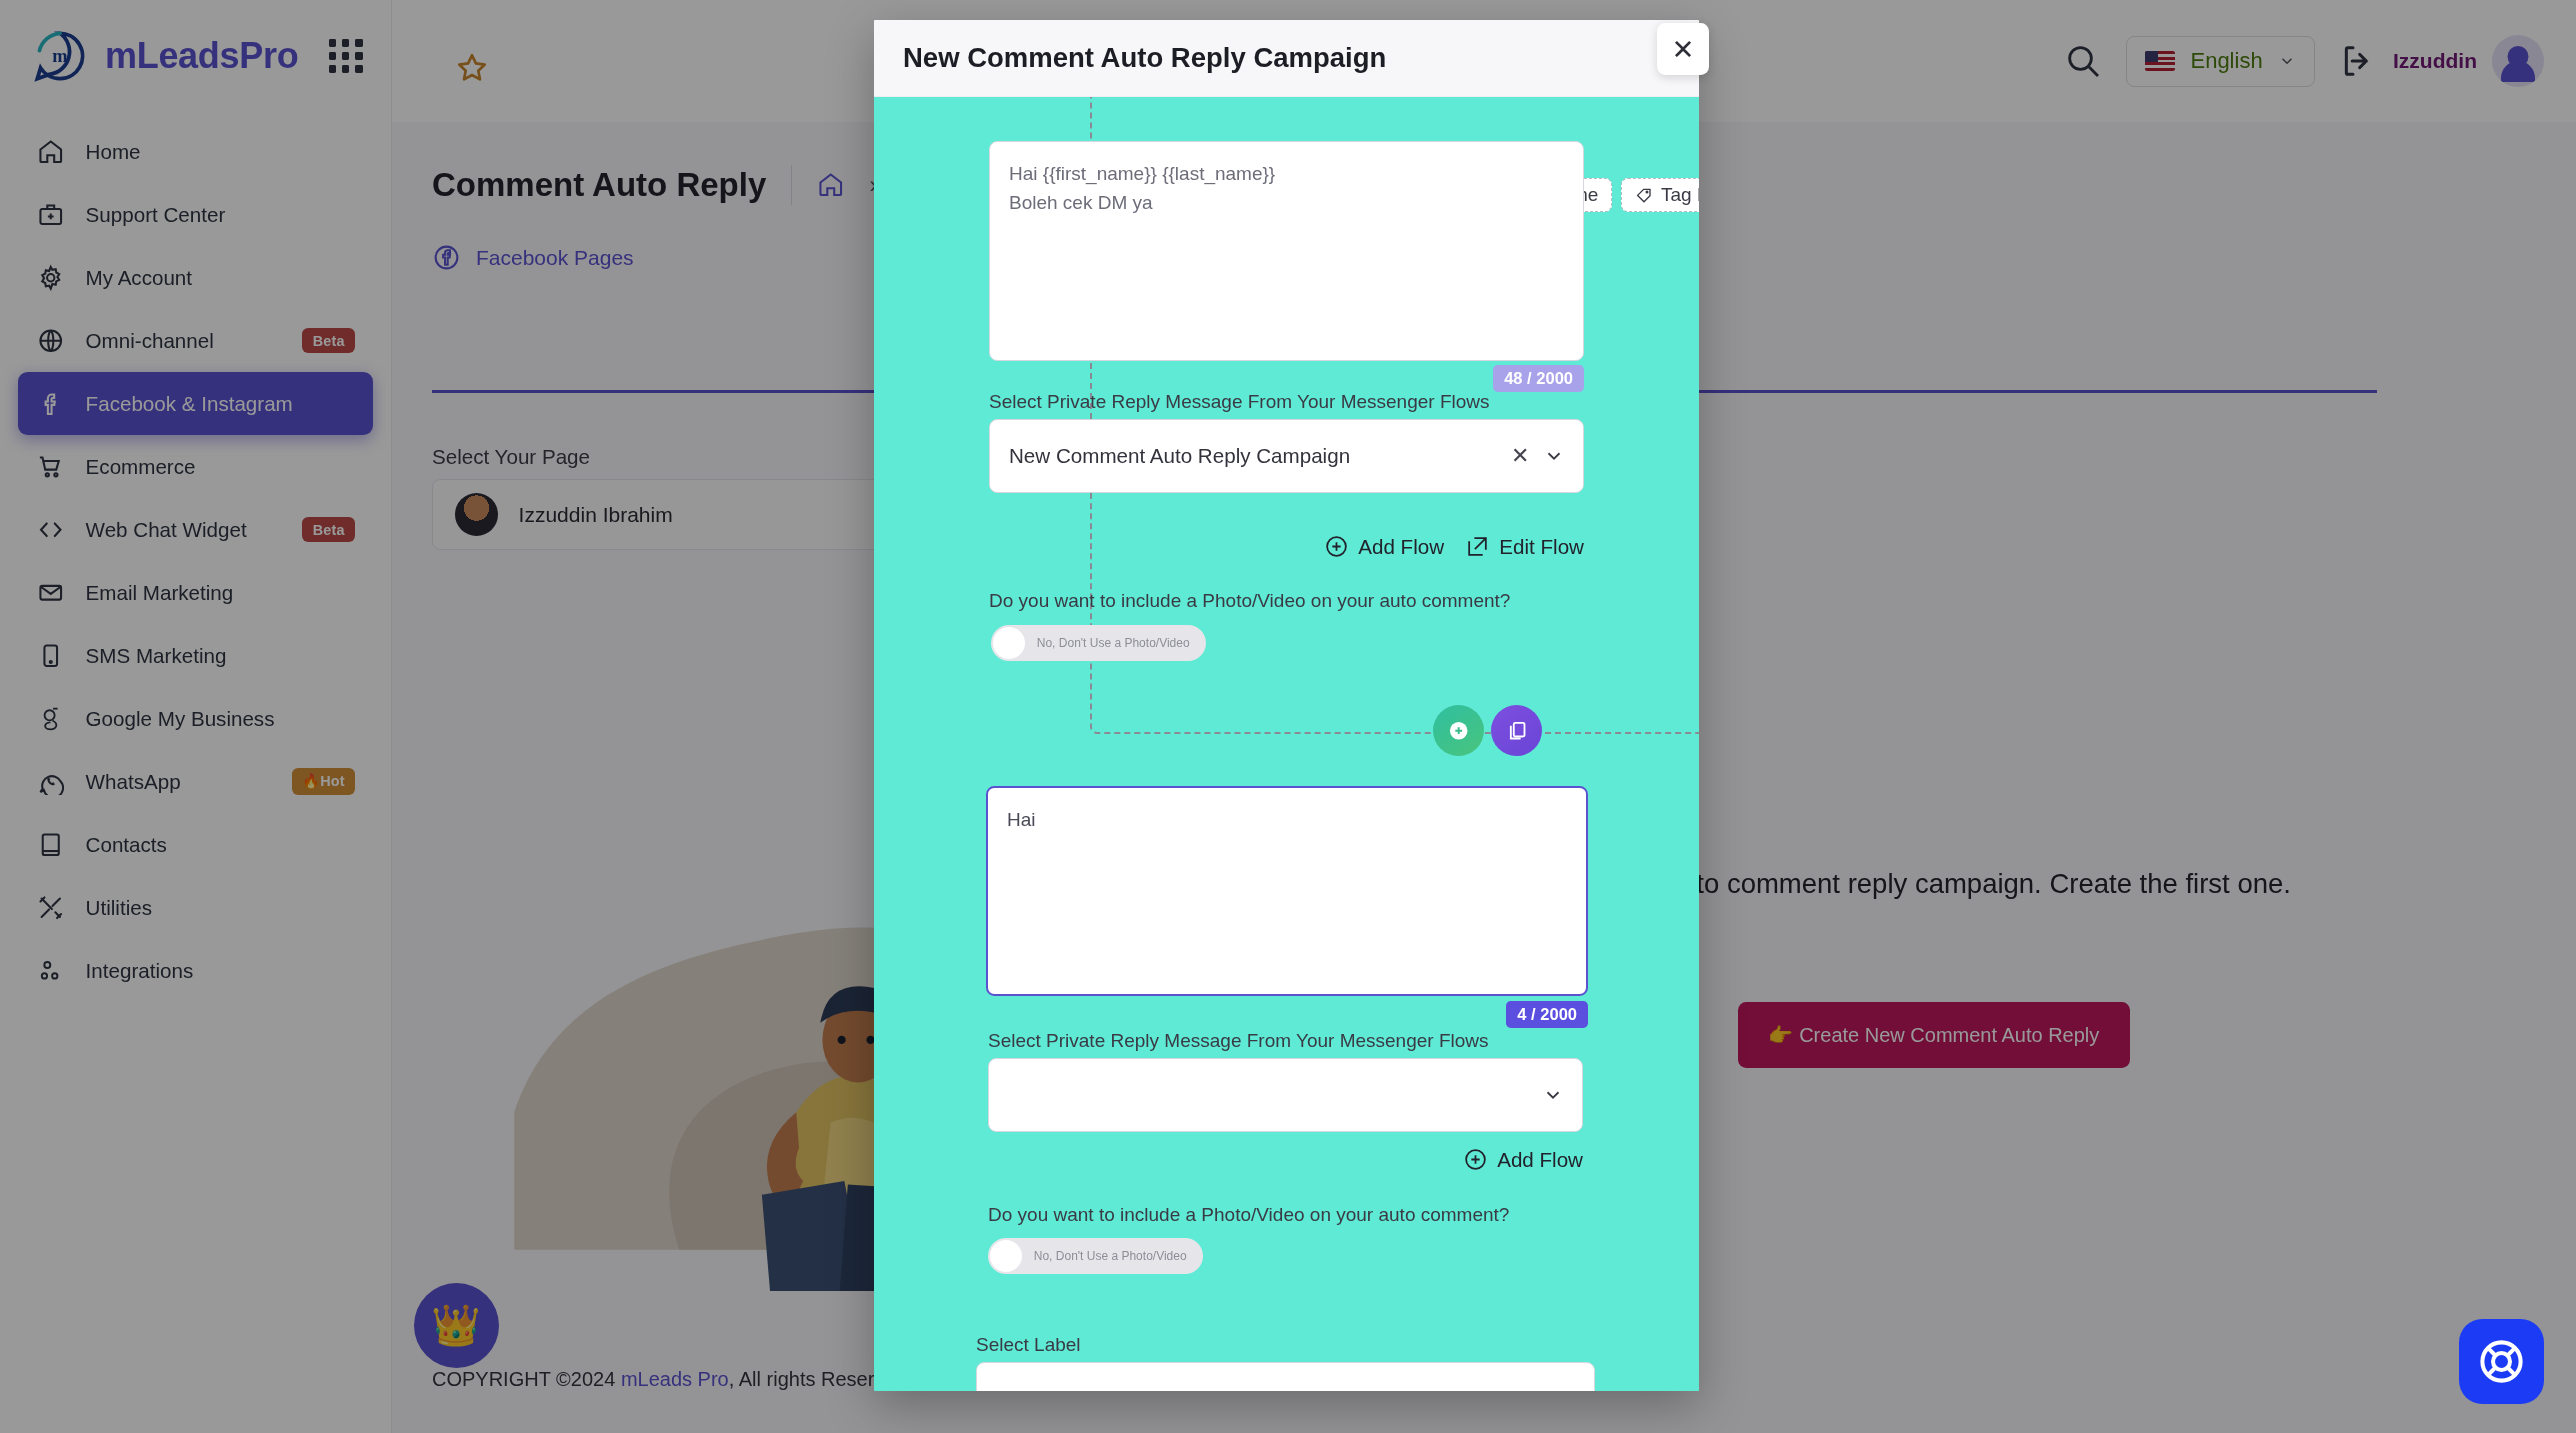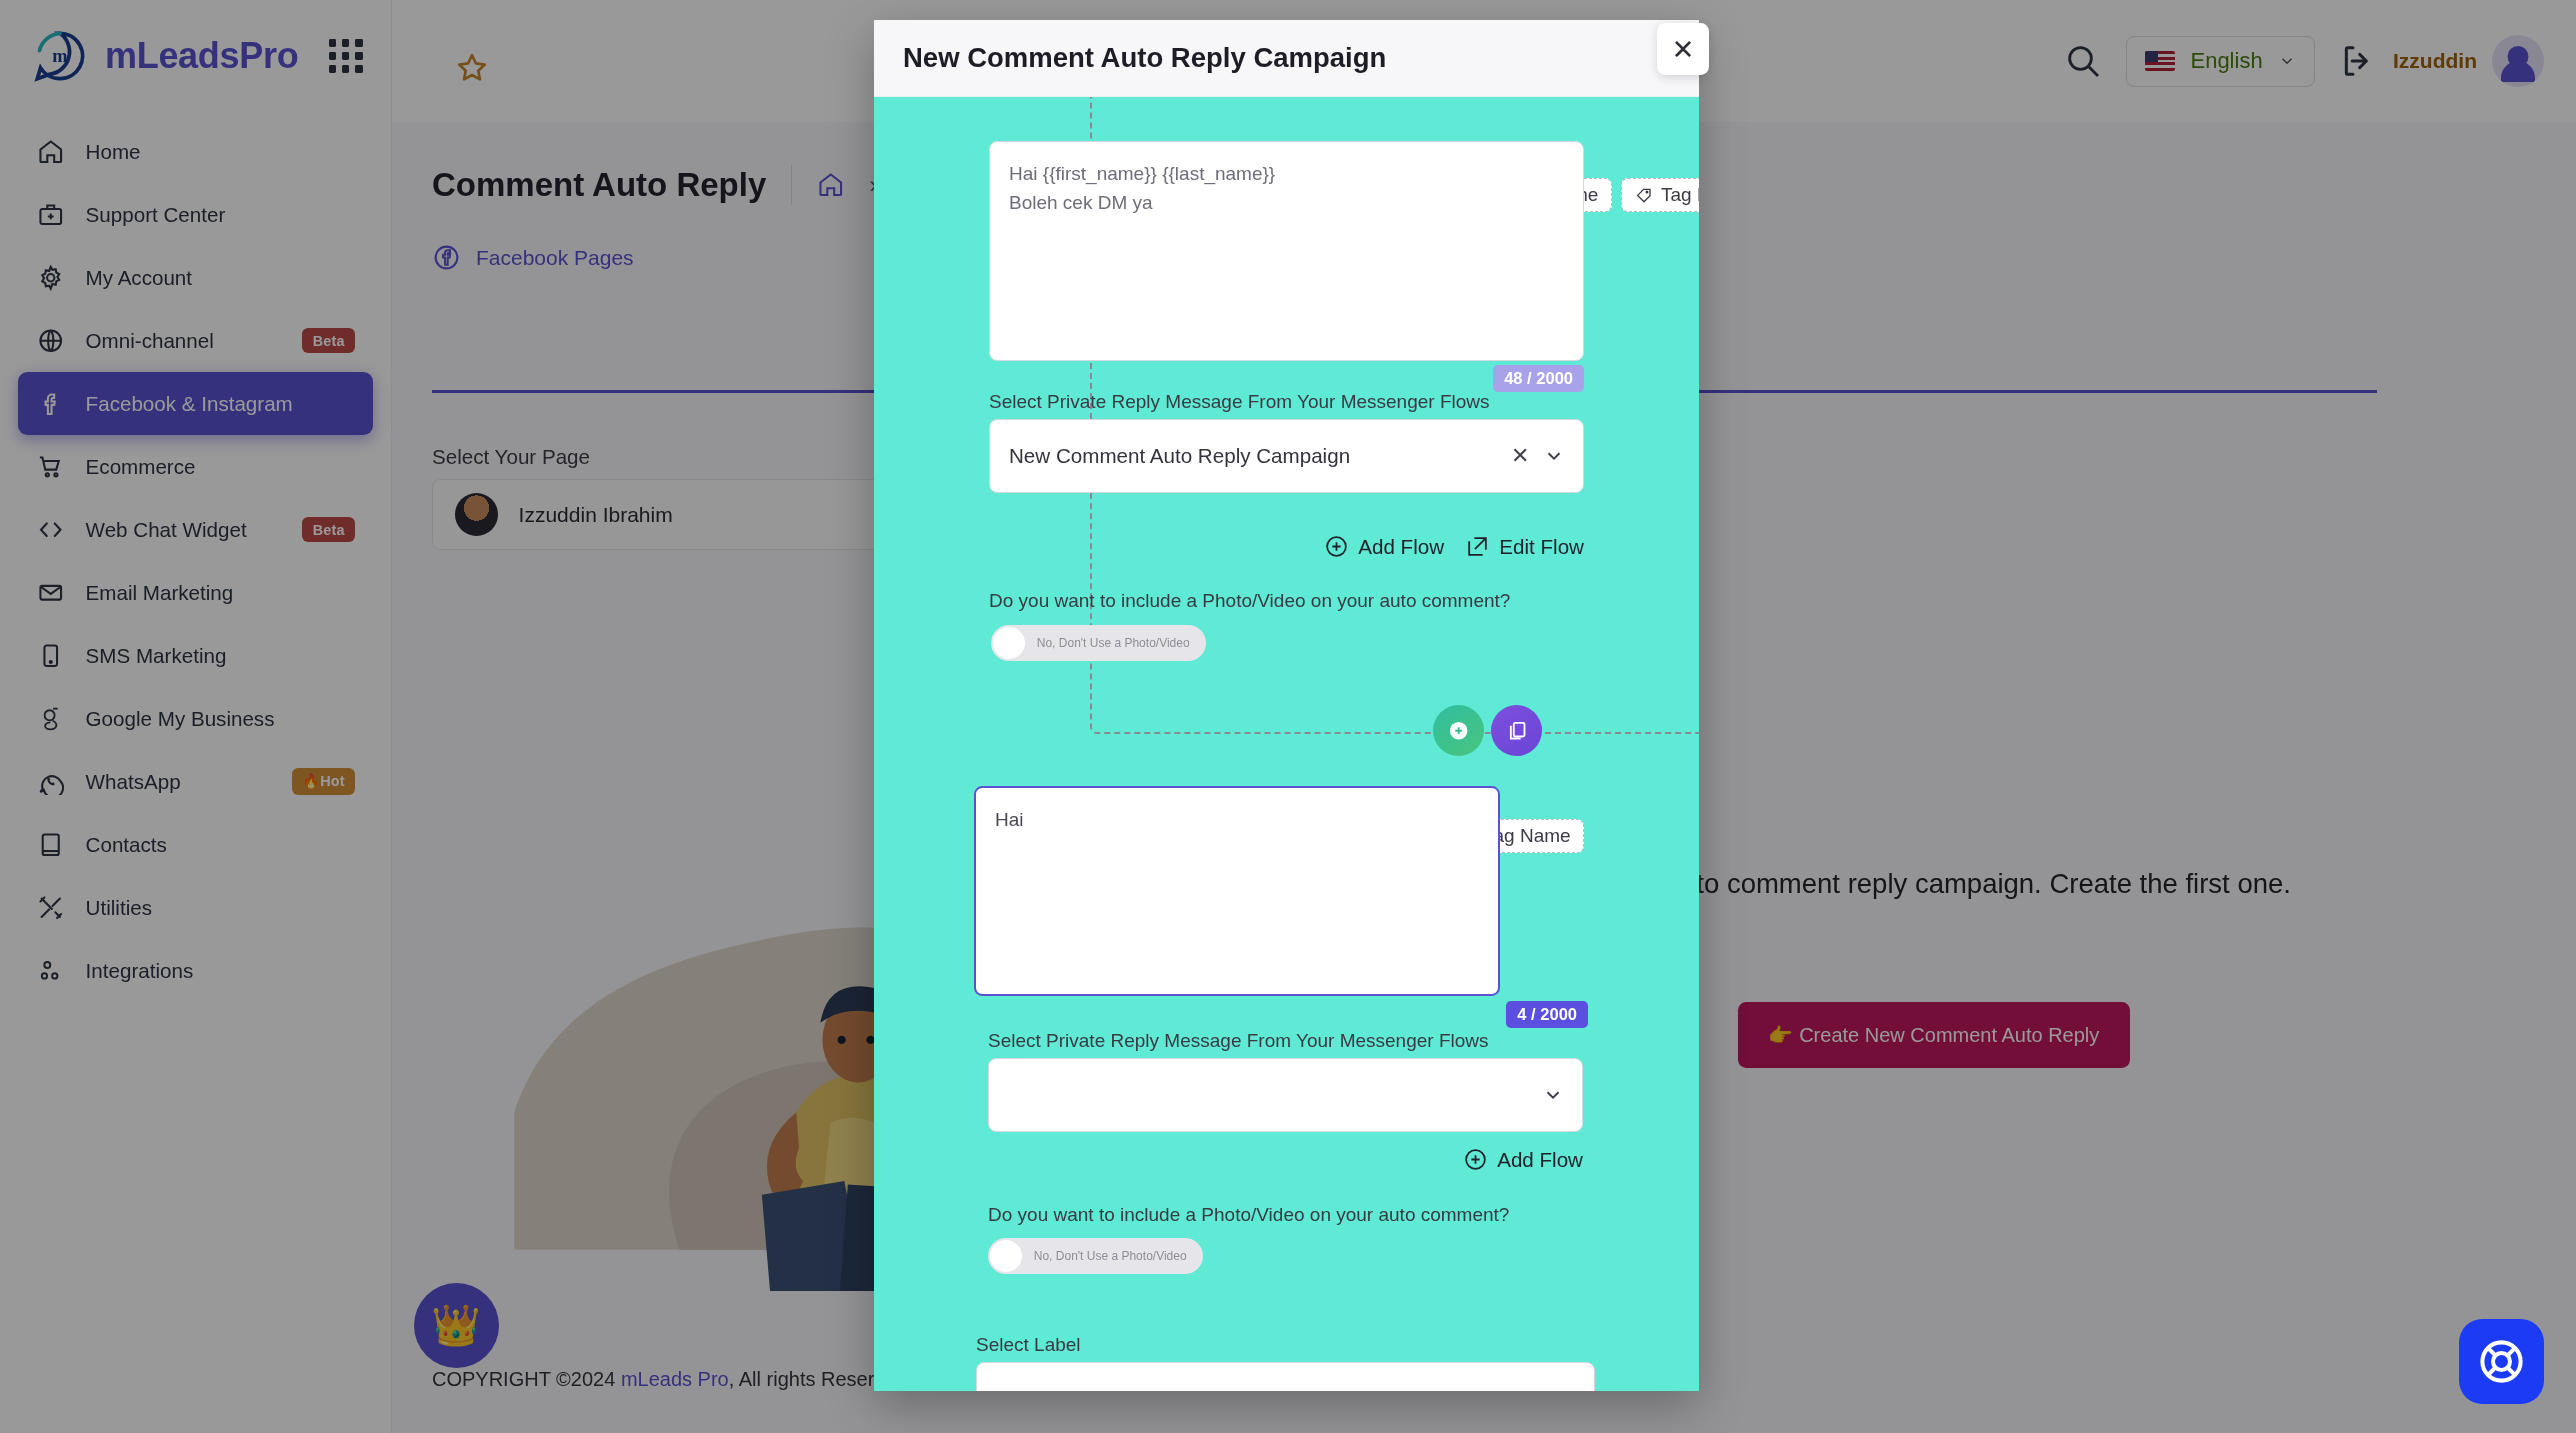--- a/index.html
+++ b/index.html
@@ -59,21 +59,21 @@
     background:
       linear-gradient(to bottom,
         #b22234 0 14.3%, #fff 14.3% 28.6%, #b22234 28.6% 42.9%, #fff 42.9% 57.2%,
         #b22234 57.2% 71.5%, #fff 71.5% 85.8%, #b22234 85.8% 100%);
     position: relative; overflow: hidden;
   }
   .flag::before { content:""; position:absolute; left:0; top:0; width:13px; height:11px; background:#3c3b6e; }
   .lang-label { font-size: 22px; color: #4d7c0f; }
   .chev { width: 18px; height: 18px; }
   .logout-wrap { display: flex; align-items: center; gap: 15px; }
-  .user-name { font-size: 21px; font-weight: 700; color: #a16207; }
+  .user-name { font-size: 21px; font-weight: 700; color: #701a75; }
   .avatar-sm { width: 52px; height: 52px; border-radius: 50%; background: #e3e2f6; position: relative; overflow:hidden; }
   .avatar-sm .head { position:absolute; left:50%; top:11px; transform:translateX(-50%); width:21px;height:21px;border-radius:50%; background:#5b52cf;}
   .avatar-sm .body { position:absolute; left:50%; bottom:5.5px; transform:translateX(-50%); width:34px;height:20.6px;border-radius:17px 17px 0 0; background:#5b52cf;}
 
   
   .content { position: absolute; left: 392px; top: 122px; right: 0; bottom: 0; background: #f7f7fb; }
   .fav-card {
     position: absolute; left: 19px; top: -93px; width: 1141px; height: 77px;
     background: #fff; border-radius: 9.6px; display:flex; align-items:center; padding-left: 43px;
   }
@@ -590,21 +590,21 @@
         </div>
         <div class="token">
           <svg viewBox="0 0 24 24" fill="none" stroke="#3a3a45" stroke-width="1.8">
               <path d="M3.5 12.5l8-8H20v8.5l-8 8z"></path>
               <circle cx="16" cy="8" r="1.1" fill="#3a3a45"></circle>
             </svg>
           <span>Tag Name</span>
         </div>
       </div>
 
-      <textarea class="ta focused" style="position: absolute; left: 100px; width: 526px; height: 210px; top: 689px;">Hai</textarea>
+      <textarea class="ta focused" style="position: absolute; left: 112px; width: 602px; height: 210px; top: 689px;">Hai</textarea>
       <div style="position:absolute; left:112px; top:904px; width:602px; text-align:right;">
         <span class="counter hard">4 / 2000</span>
       </div>
 
       <div class="field-label" style="position:absolute; left:114px; top:933px;">Select Private Reply Message From Your Messenger Flows</div>
       <div class="select-box" style="position:absolute; left:114px; top:961px; width:595px;">
         <span class="val"></span>
         <svg class="sel-chev" viewBox="0 0 24 24" fill="none" stroke="#3a3a45" stroke-width="2">
             <path d="M6 9l6 6 6-6"></path>
           </svg>

